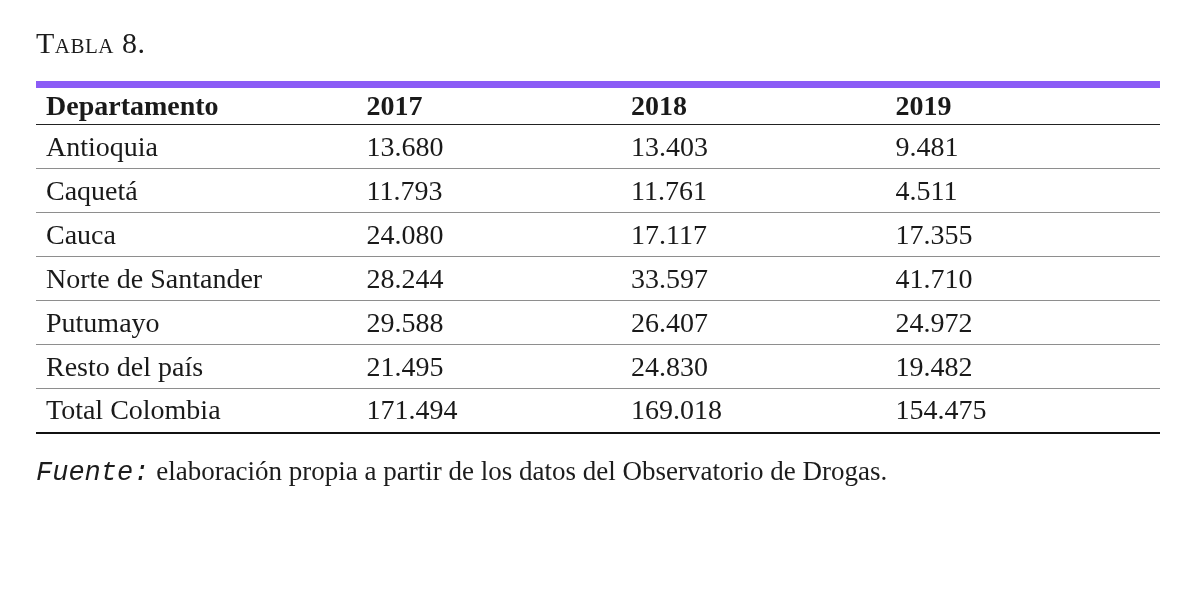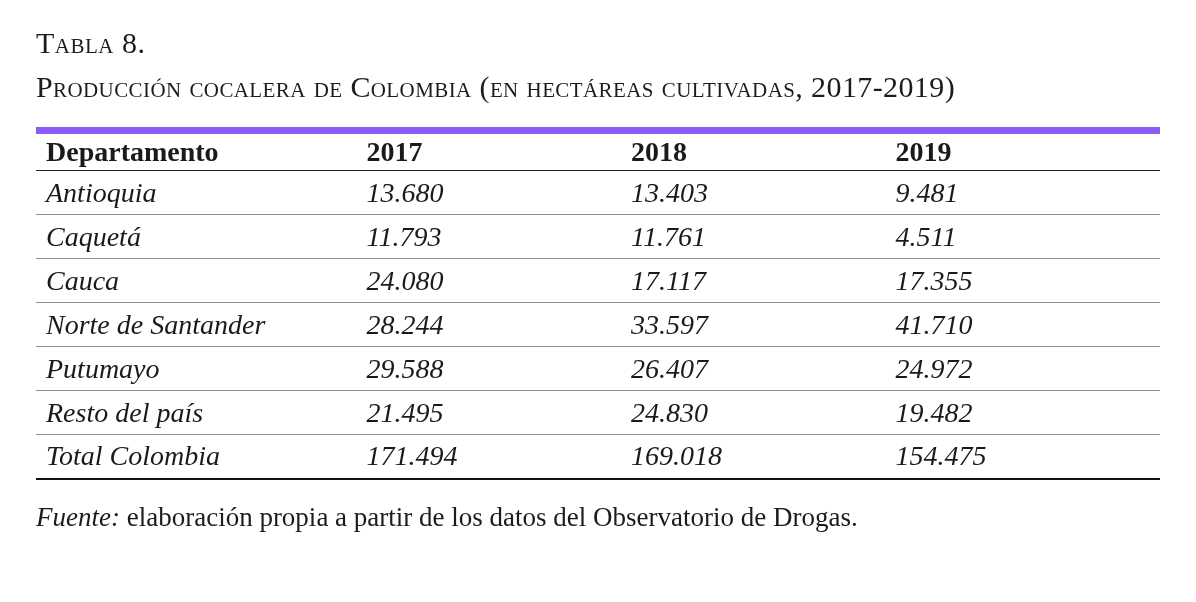--- a/index.html
+++ b/index.html
@@ -35,47 +35,46 @@
     width: 1124px;
     border-collapse: collapse;
     margin-top: 21px;
     border-top: 7px solid #8b5cf6;
     border-bottom: 2px solid #111111;
     table-layout: fixed;
   }
   col.c-dept { width: 29.4%; }
   col.c-year { width: 23.533%; }
   thead tr { border-bottom: 1.5px solid #222222; }
-  tbody tr { border-bottom: 1.5px solid #8e8e8e; font-style: italic; }
+  tbody tr { border-bottom: 1.5px solid #8e8e8e; }
   tbody tr:last-child { border-bottom: none; }
   th, td {
     font-size: 28px;
     vertical-align: middle;
     white-space: nowrap;
   }
   th { height: 40px; font-weight: bold; }
   td { height: 44px; font-weight: normal; }
   .cell-left { text-align: left; padding-left: 10px; }
   .cell-center { text-align: left; }
   .source-note {
     margin-top: 20px;
     font-size: 27px;
     line-height: 34px;
     color: #1c1c1c;
   }
-  .source-label { font-style: italic; }
+  .source-label { font-style: italic; font-family: Liberation Mono, monospace; }
 </style>
 </head>
 <body>
 
 <div class="page">
 
   <div class="table-label">Tabla 8.</div>
 
-  <div class="table-title">Producción cocalera de Colombia (en hectáreas cultivadas, 2017-2019)</div>
 
   <table class="data-table">
     <colgroup>
       <col class="c-dept">
         <col class="c-year">
         <col class="c-year">
         <col class="c-year">
     </colgroup>
     <thead>
       <tr>

